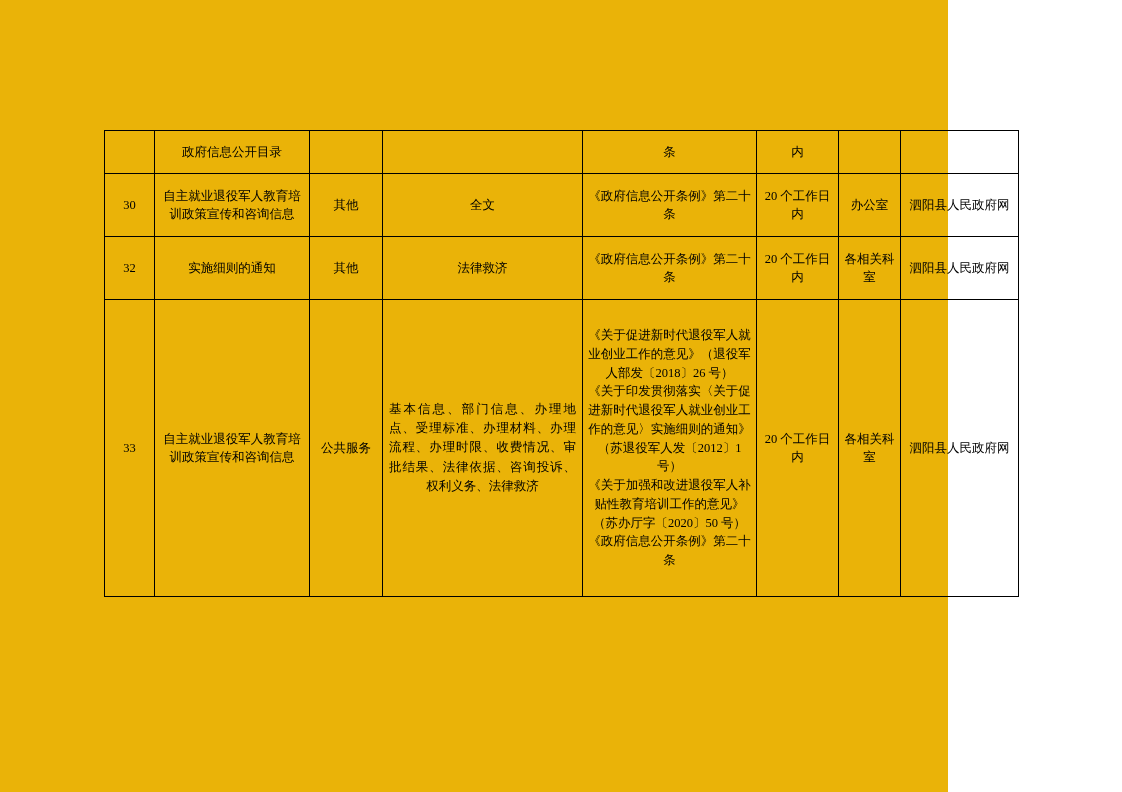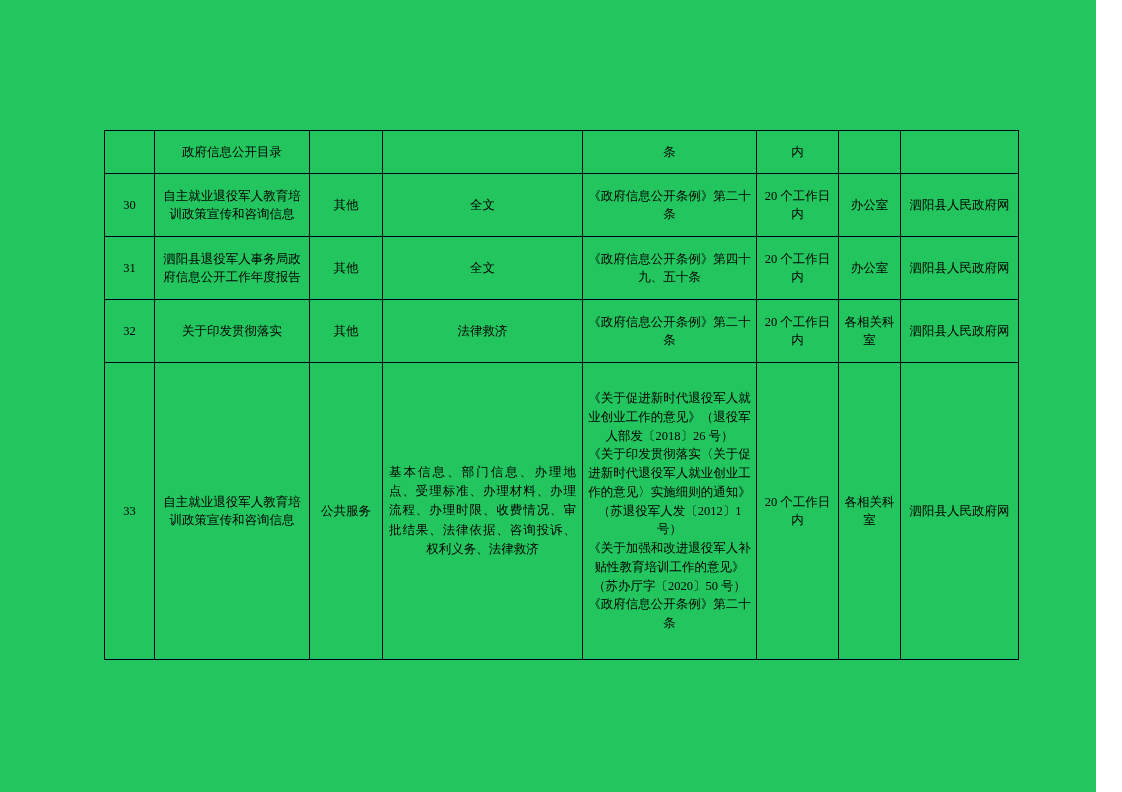--- a/index.html
+++ b/index.html
@@ -12,23 +12,23 @@
     height: 792px;
     font-family: "Liberation Serif", "DejaVu Serif", serif;
     color: #000000;
     position: relative;
     overflow: hidden;
   }
   .page {
     position: absolute;
     left: 0;
     top: 0;
-    width: 1096px;
+    width: 948px;
     height: 792px;
-    background: #22c55e;
+    background: #eab308;
   }
   table.doc-table {
     position: absolute;
     left: 104px;
     top: 130px;
     width: 914px;
     border-collapse: collapse;
     table-layout: fixed;
   }
   table.doc-table td {
@@ -104,34 +104,24 @@
         <td>30</td>
         <td class="cell-left">自主就业退役军人教育培训政策宣传和咨询信息</td>
         <td>其他</td>
         <td>全文</td>
         <td class="basis">《政府信息公开条例》第二十条</td>
         <td class="time">20 个工作日内</td>
         <td class="dept">办公室</td>
         <td class="site">泗阳县人民政府网</td>
       </tr>
 
-      <tr class="row-tall">
-        <td>31</td>
-        <td class="cell-left">泗阳县退役军人事务局政府信息公开工作年度报告</td>
-        <td>其他</td>
-        <td>全文</td>
-        <td class="basis">《政府信息公开条例》第四十九、五十条</td>
-        <td class="time">20 个工作日内</td>
-        <td class="dept">办公室</td>
-        <td class="site">泗阳县人民政府网</td>
-      </tr>
 
       <tr class="row-tall">
         <td>32</td>
-        <td class="cell-left">关于印发贯彻落实</td>
+        <td class="cell-left">实施细则的通知</td>
         <td>其他</td>
         <td>法律救济</td>
         <td class="basis">《政府信息公开条例》第二十条</td>
         <td class="time">20 个工作日内</td>
         <td class="dept">各相关科室</td>
         <td class="site">泗阳县人民政府网</td>
       </tr>
 
       <tr class="row-big">
         <td>33</td>

